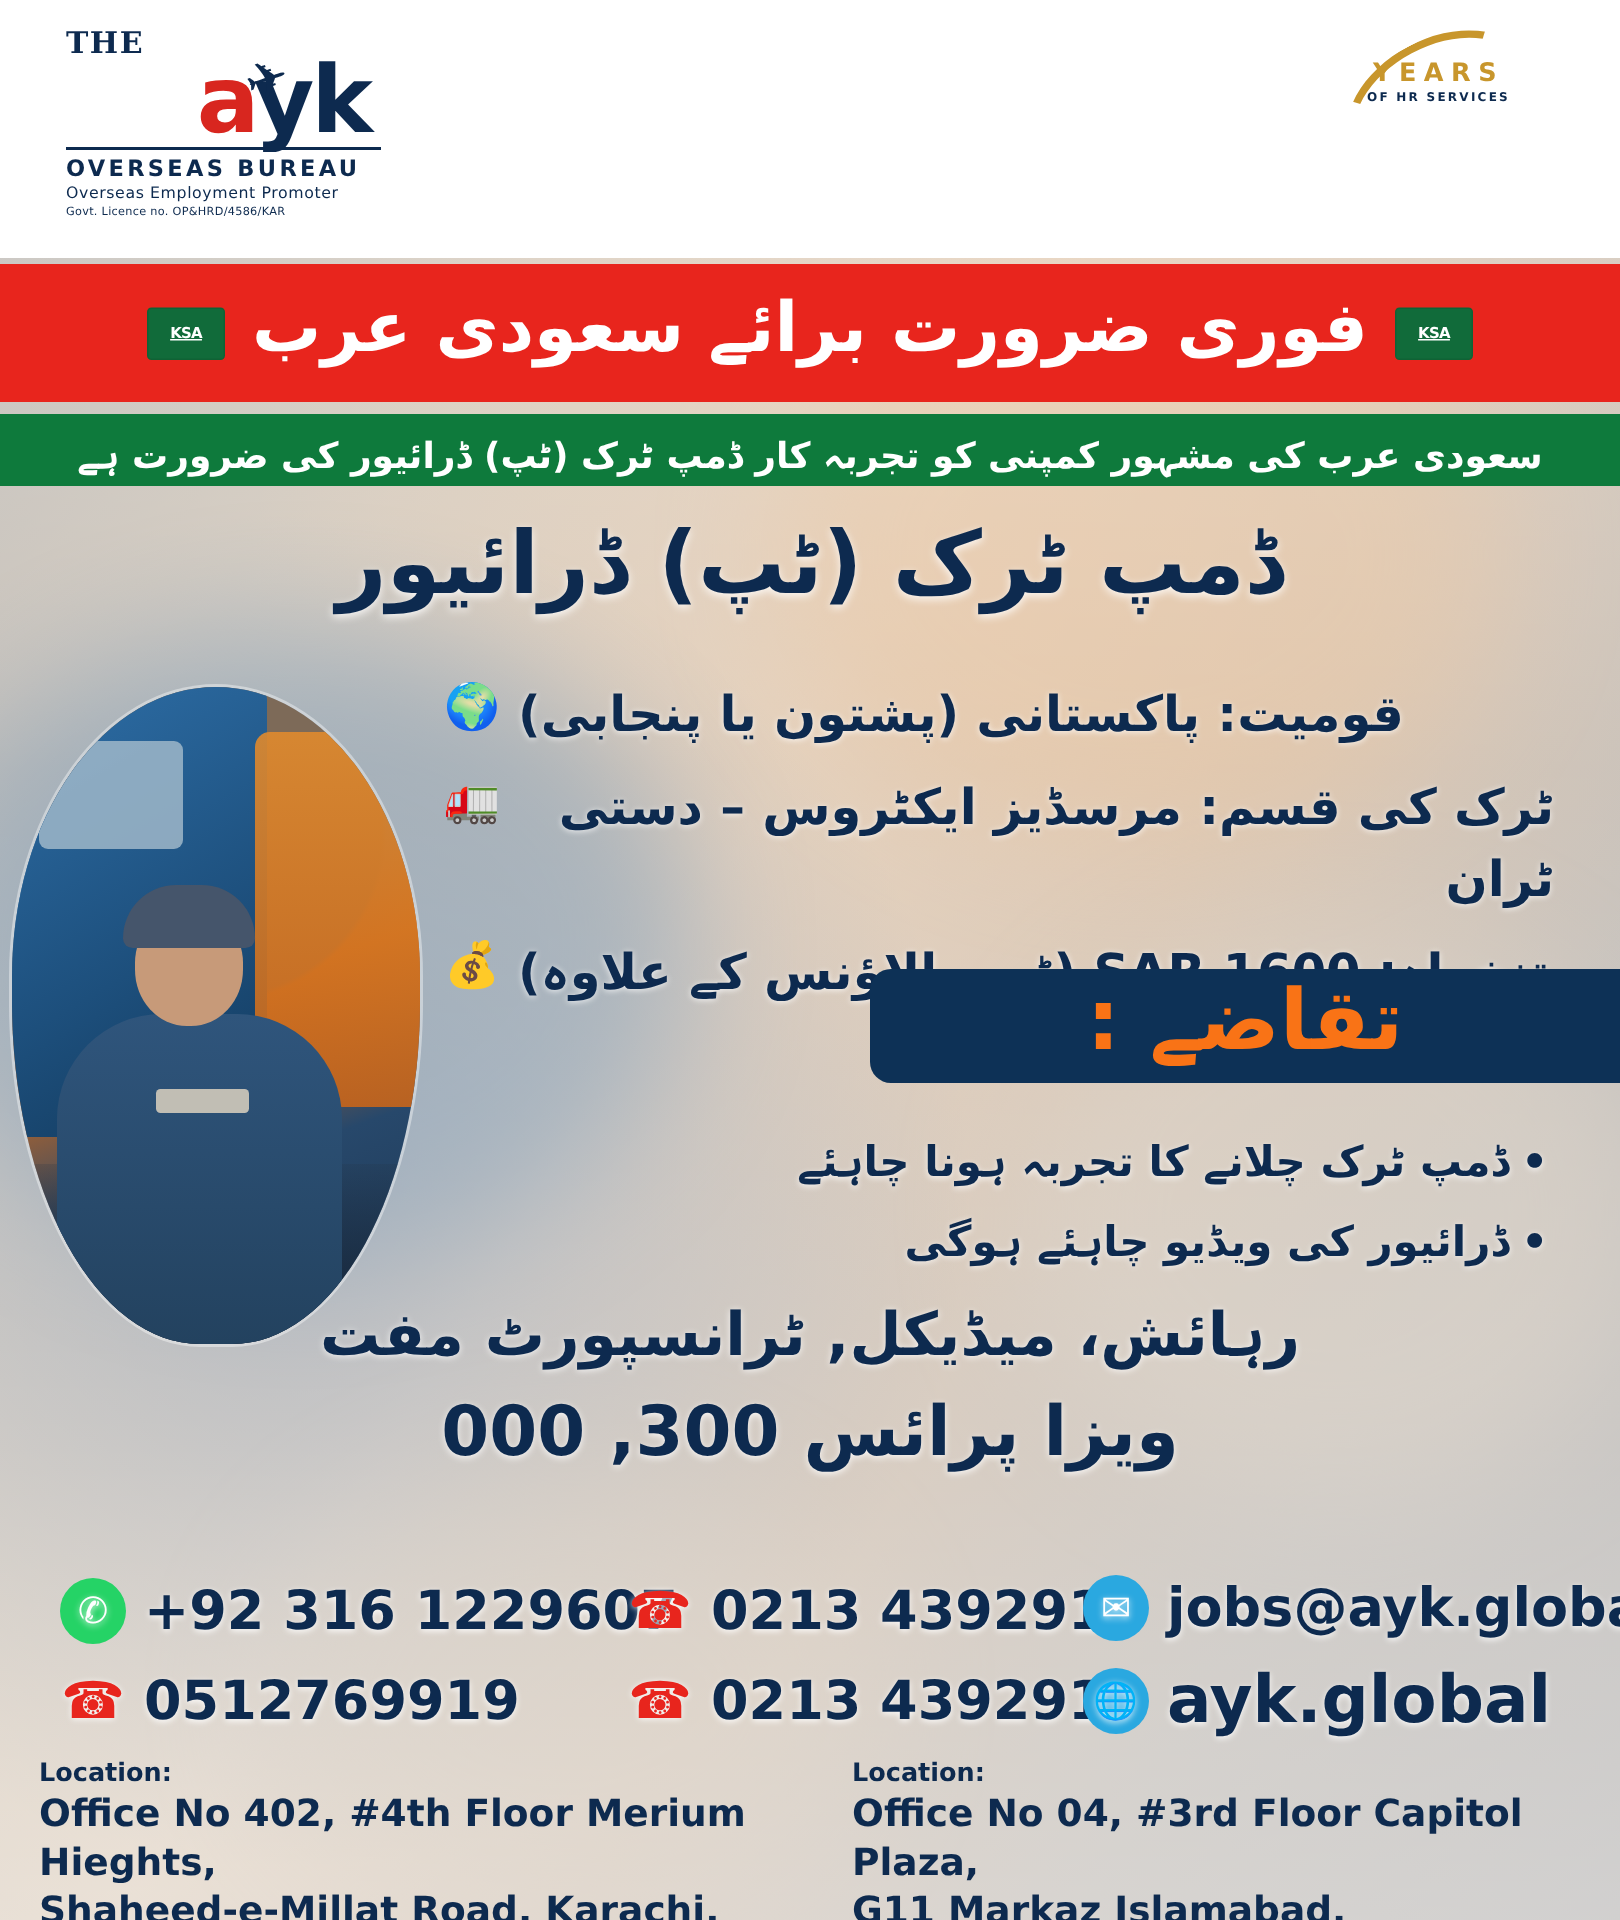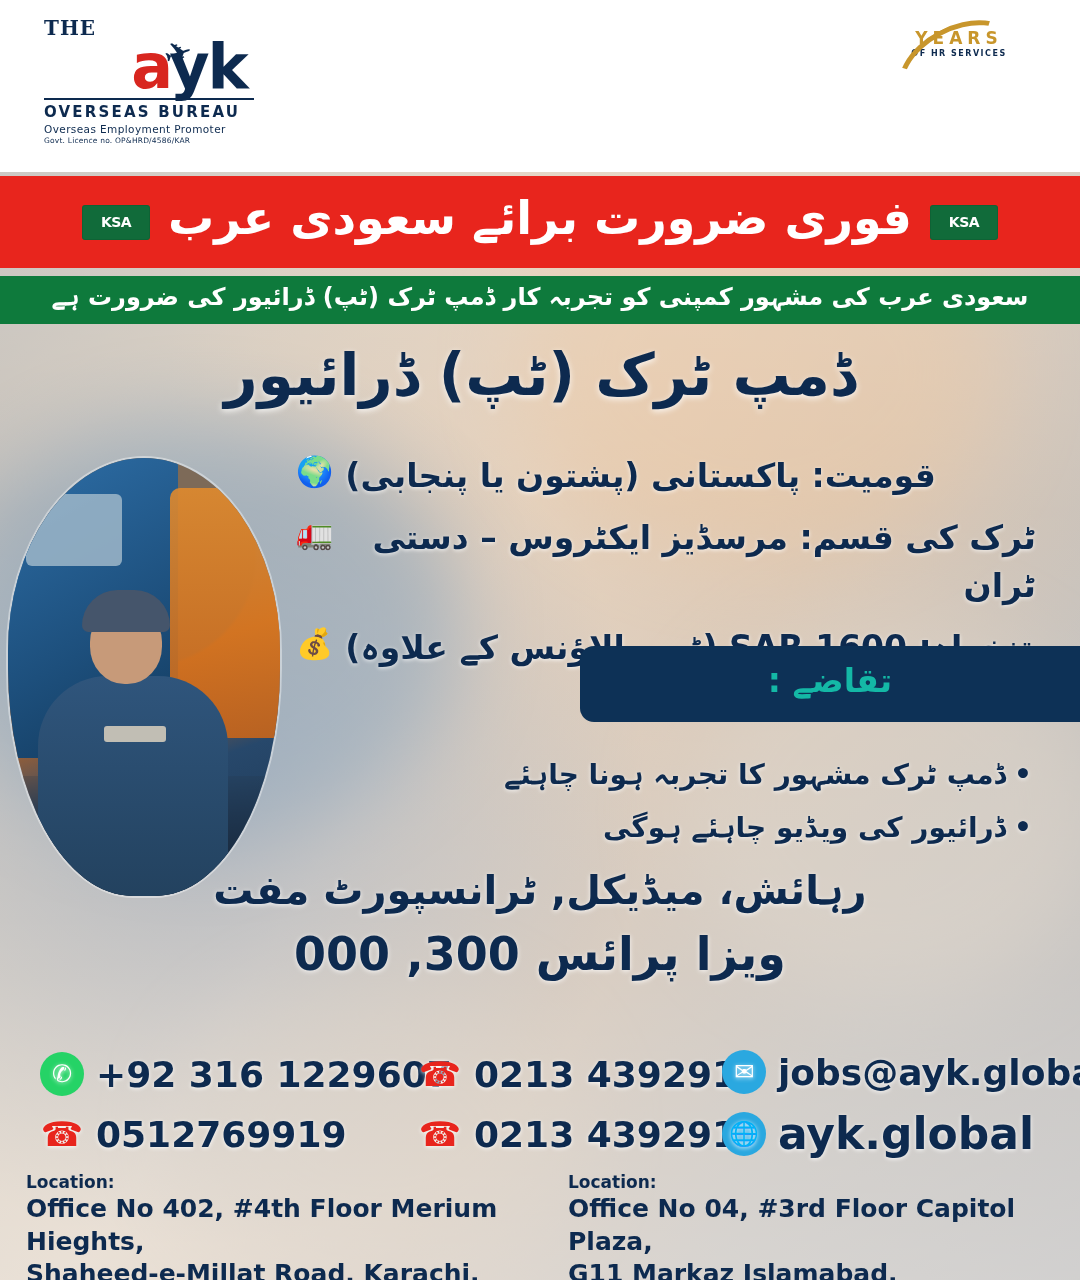--- a/index.html
+++ b/index.html
@@ -80,21 +80,21 @@
     text-align: center;
   }
   .badge10 .num {
     font-family: "DejaVu Serif", serif;
     font-size: 74px; font-weight: bold; color: #0d2a4f; line-height: .85;
     letter-spacing: -3px;
   }
   .badge10 .num .zero { color: #c8962c; }
   .badge10 .years {
     font-size: 17px; font-weight: bold; color: #c8962c; letter-spacing: 5px;
-    margin-top: 6px;
+    margin-top: 17px;
   }
   .badge10 .sub {
     font-size: 8px; font-weight: bold; color: #0d2a4f; letter-spacing: 1.5px; margin-top: 1px;
   }
   .badge10 .swoosh {
     position: absolute; left: 10px; top: 4px; width: 130px; height: 86px;
     border: 5px solid #c8962c; border-radius: 50%;
     border-color: #c8962c transparent transparent transparent;
     transform: rotate(-28deg);
   }
@@ -105,31 +105,32 @@
     background: #e8251d;
     display: flex; align-items: center; justify-content: center; gap: 18px;
     direction: rtl;
   }
   .red-banner .txt {
     font-size: 46px; font-weight: bold; color: #ffffff;
     font-family: "DejaVu Sans", sans-serif;
     line-height: 1.25; padding-bottom: 6px;
   }
   .flag {
-    width: 68px; height: 35px; background: #116b3a; border-radius: 3px;
+    width: 52px; height: 35px; background: #116b3a; border-radius: 3px;
     display: flex; align-items: center; justify-content: center;
-    color: #fff; font-size: 14px; font-weight: bold; letter-spacing: -.5px;
+    color: #fff; font-size: 10px; font-weight: bold; letter-spacing: -.5px;
     box-shadow: 0 0 0 1px rgba(0,0,0,.08) inset;
+    text-decoration: underline;
   }
 
   
   .green-strip {
     position: absolute; left: 0; top: 276px; width: 1080px; height: 48px;
     background: #0e7a3c;
-    display: flex; align-items: center; justify-content: center;
+    display: flex; align-items: flex-end; justify-content: center;
     direction: rtl;
   }
   .green-strip .txt {
     color: #fff; font-size: 24px; font-weight: bold; line-height: 1.3;
     padding-bottom: 4px;
   }
 
   
   .job-title {
     position: absolute; left: 0; top: 336px; width: 1080px;
@@ -156,21 +157,21 @@
 
   
   .req-head {
     position: absolute; right: 0; top: 646px; width: 500px; height: 76px;
     background: #0d3156;
     border-radius: 14px 0 0 14px;
     display: flex; align-items: center; justify-content: center;
     direction: rtl;
   }
   .req-head .txt {
-    color: #14b8a6; font-size: 33px; font-weight: bold; line-height: 1.2; padding-bottom: 6px;
+    color: #f97316; font-size: 56px; font-weight: bold; line-height: 1.2; padding-bottom: 6px;
   }
   .req-list {
     position: absolute; right: 48px; top: 748px; width: 700px;
     direction: rtl; text-align: right;
   }
   .req-list li {
     list-style: none; font-size: 28px; font-weight: bold; color: #0d2a4f;
     line-height: 1.9; text-shadow: 0 1px 4px rgba(255,255,255,.8);
   }
   .req-list li::before { content: "•"; margin-left: 8px; }
@@ -344,21 +345,21 @@
   <div class="man-body"></div>
   <div class="man-badge"></div>
   <div class="man-head"></div>
   <div class="man-hat"></div>
 </div>
 
 <div class="req-head">
   <span class="txt">تقاضے :</span>
 </div>
 <ul class="req-list">
-  <li>ڈمپ ٹرک مشہور کا تجربہ ہونا چاہئے</li>
+  <li>ڈمپ ٹرک چلانے کا تجربہ ہونا چاہئے</li>
   <li>ڈرائیور کی ویڈیو چاہئے ہوگی</li>
 </ul>
 
 <div class="benefits">
   <div class="line1">رہائش، میڈیکل, ٹرانسپورٹ مفت</div>
   <div class="line2">ویزا پرائس   300, 000</div>
 </div>
 
 <div class="contacts">
   <div class="c-item c1">

